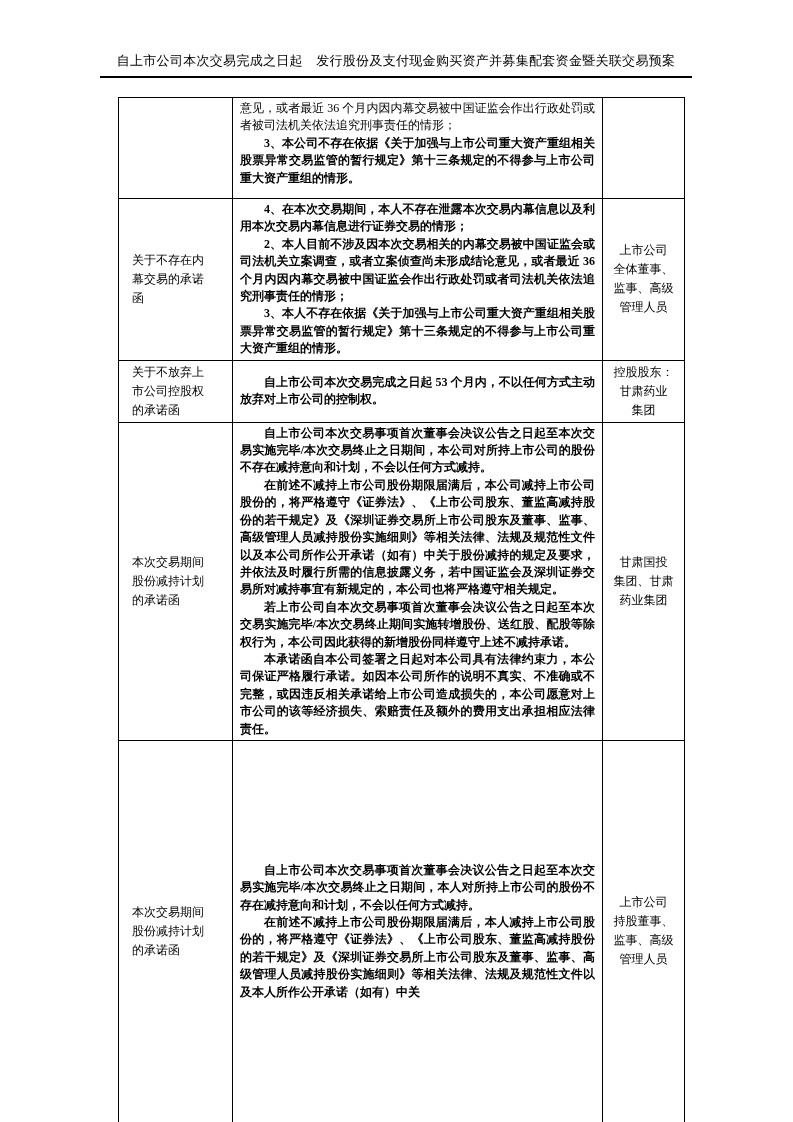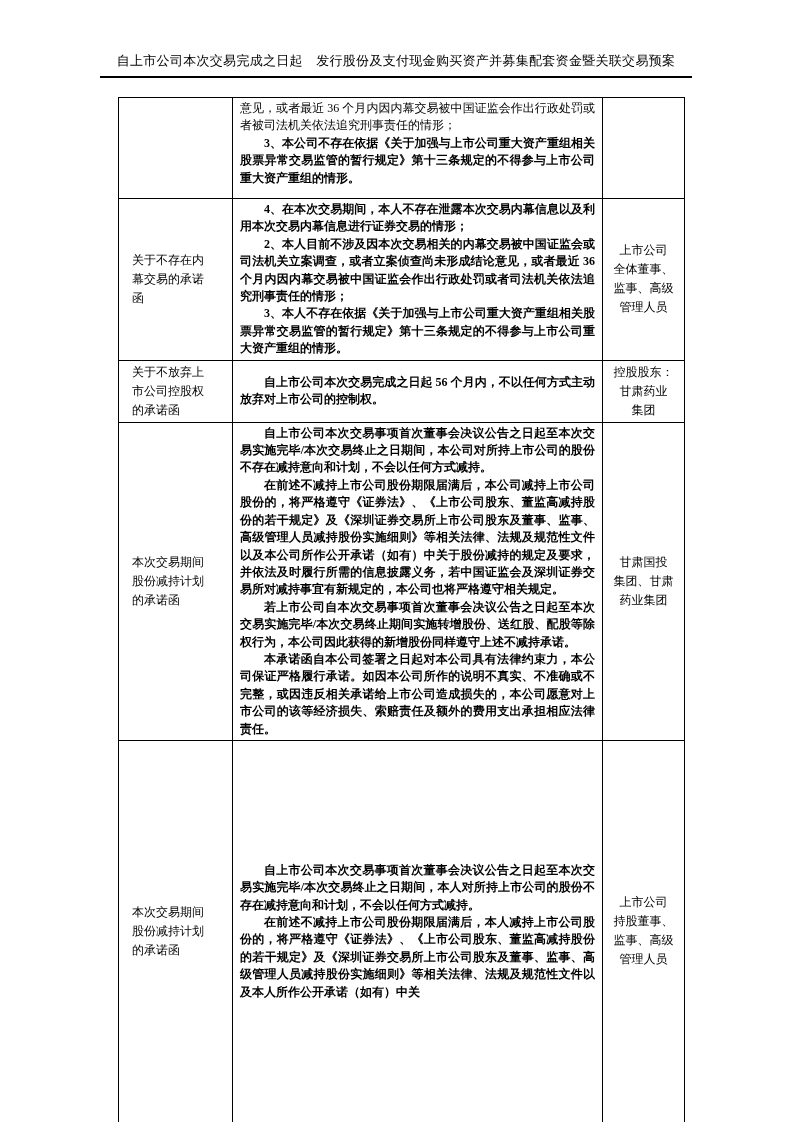--- a/index.html
+++ b/index.html
@@ -98,21 +98,21 @@
           <td class="cell-right">上市公司
 全体董事、
 监事、高级
 管理人员</td>
         </tr>
         <tr>
           <td class="cell-left">关于不放弃上
 市公司控股权
 的承诺函</td>
           <td class="cell-mid">
-            <p class="para indent">自上市公司本次交易完成之日起 56 个月内，不以任何方式主动放弃对上市公司的控制权。</p>
+            <p class="para indent">自上市公司本次交易完成之日起 53 个月内，不以任何方式主动放弃对上市公司的控制权。</p>
           </td>
           <td class="cell-right">控股股东：
 甘肃药业
 集团</td>
         </tr>
         <tr>
           <td class="cell-left">本次交易期间
 股份减持计划
 的承诺函</td>
           <td class="cell-mid">

